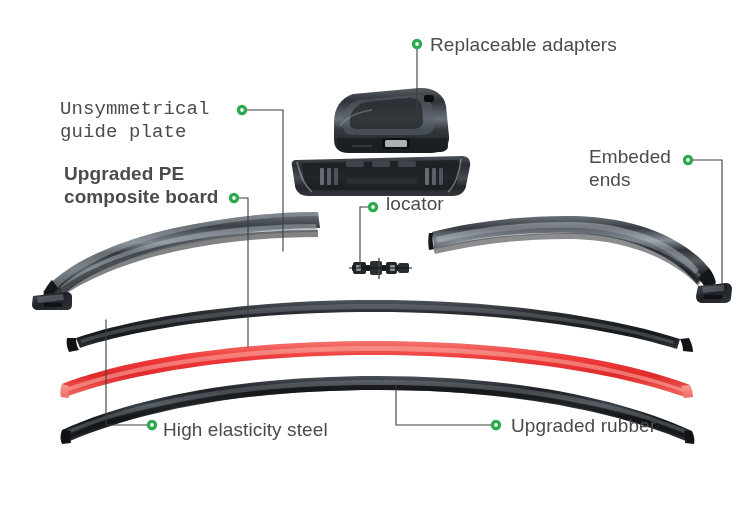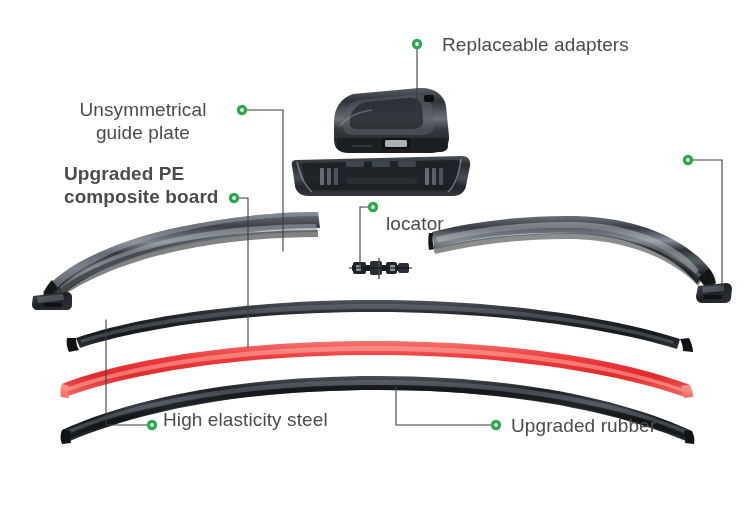--- a/index.html
+++ b/index.html
@@ -23,21 +23,21 @@
   }
   .callout-label{
     position:absolute;
     color:#4b4b4b;
     font-size:19px;
     line-height:23px;
     font-family:"Liberation Sans", sans-serif;
     white-space:pre-line;
     letter-spacing:0.1px;
   }
-  .lbl-right{ text-align:center; }
+  .lbl-right{ text-align:left;font-family:Liberation Mono, monospace; }
   .lbl-left{ text-align:left; }
 </style>
 </head>
 <body>
 
 <div id="stage">
 
   <svg id="svgroot" viewBox="0 0 750 525" xmlns="http://www.w3.org/2000/svg">
     <defs>
 
@@ -265,22 +265,24 @@
         </g>
       </g>
   </svg>
 
   <div class="callout-label lbl-right" style="left:60px; top:98px; width:166px;">Unsymmetrical
 guide plate</div>
 
   <div class="callout-label lbl-left" style="left:64px; top:162px; width:180px;font-weight:bold;">Upgraded PE
 composite board</div>
 
-  <div class="callout-label lbl-left" style="left:430px; top:33px; width:220px;margin-left:12px;">Replaceable adapters</div>
-
-
-  <div class="callout-label lbl-left" style="left:386px; top:212px; width:90px;">locator</div>
-
-  <div class="callout-label lbl-left" style="left:163px; top:408px; width:200px;">High elasticity steel</div>
+  <div class="callout-label lbl-left" style="left:430px; top:33px; width:220px;">Replaceable adapters</div>
+
+  <div class="callout-label lbl-left" style="left:589px; top:145px; width:110px;">Embeded
+ends</div>
+
+  <div class="callout-label lbl-left" style="left:386px; top:192px; width:90px;">locator</div>
+
+  <div class="callout-label lbl-left" style="left:163px; top:418px; width:200px;">High elasticity steel</div>
 
   <div class="callout-label lbl-left" style="left:511px; top:414px; width:170px;">Upgraded rubber</div>
 
 </div>
 
 </body></html>

